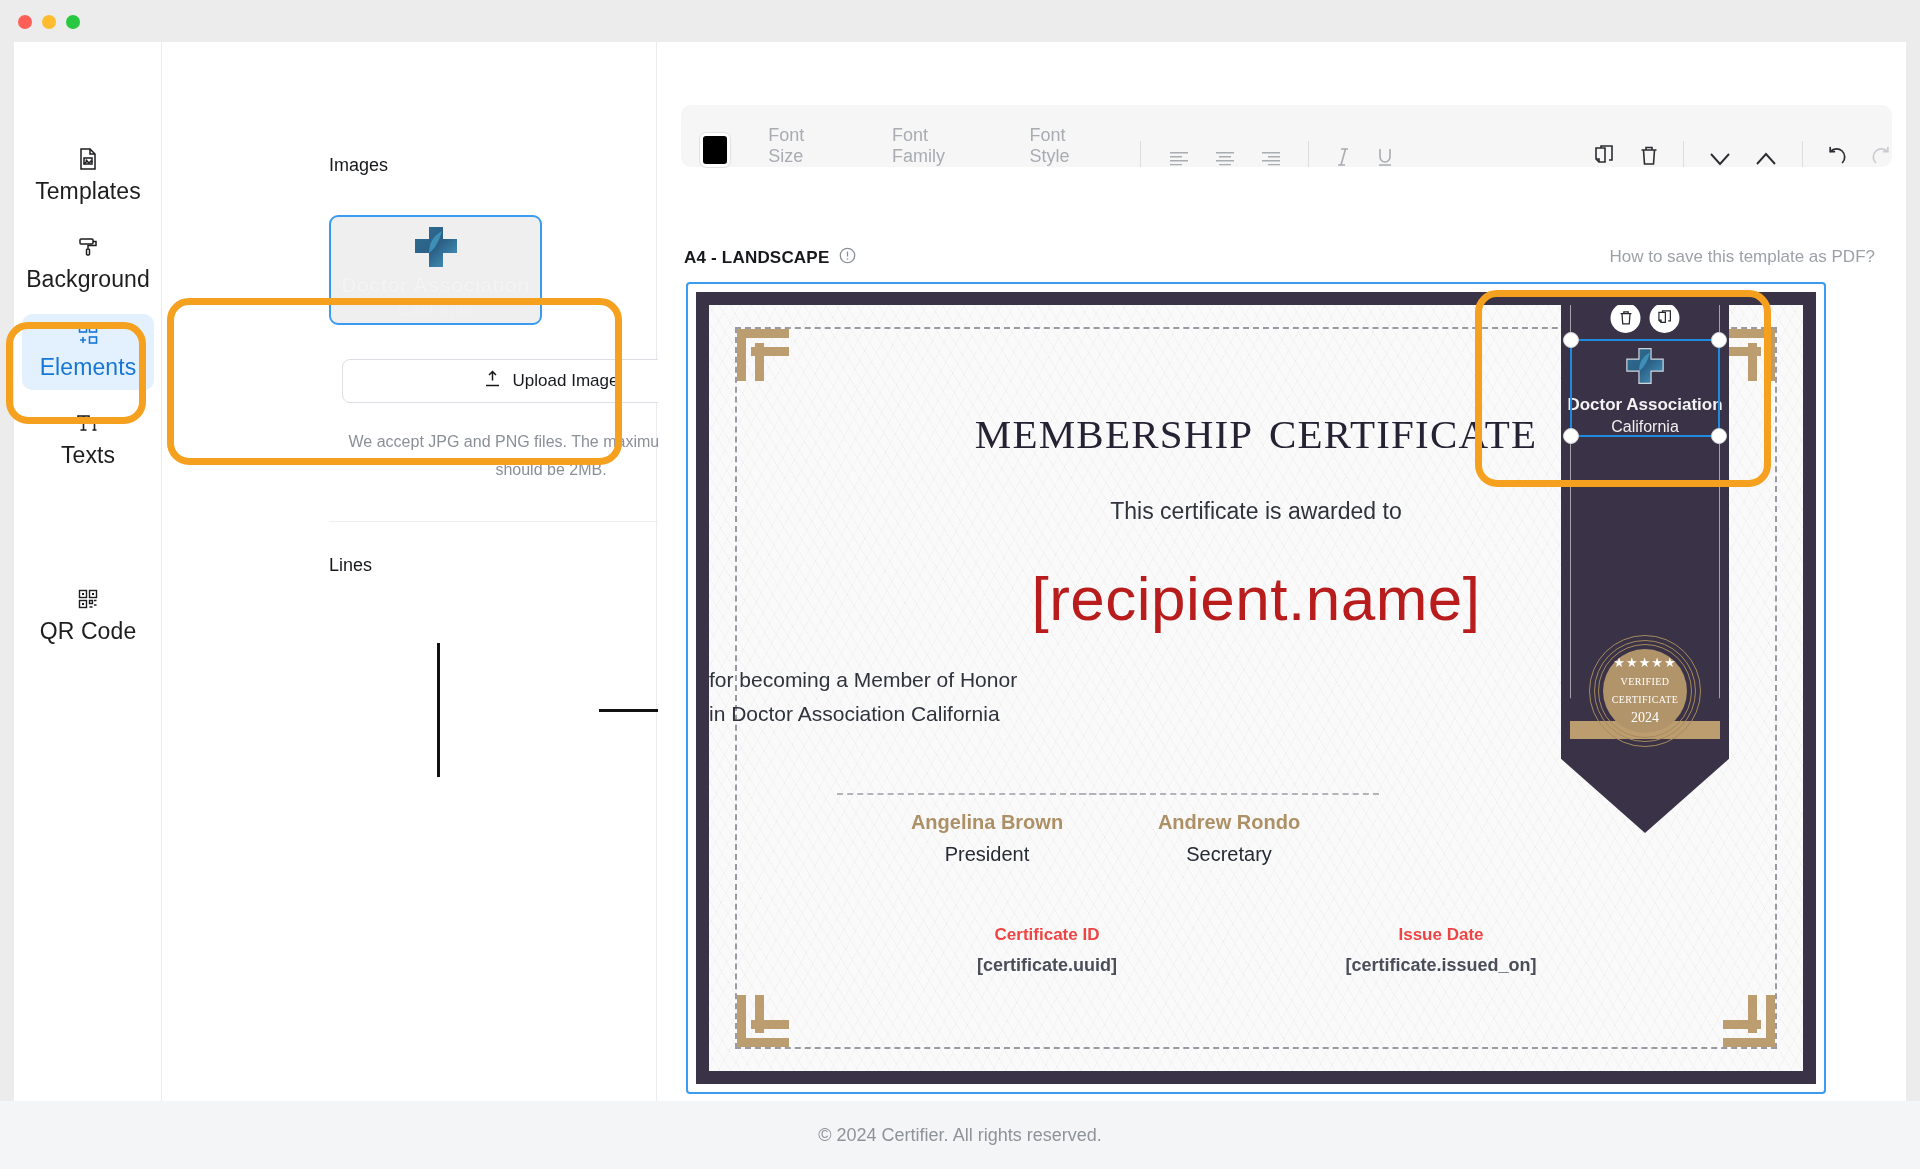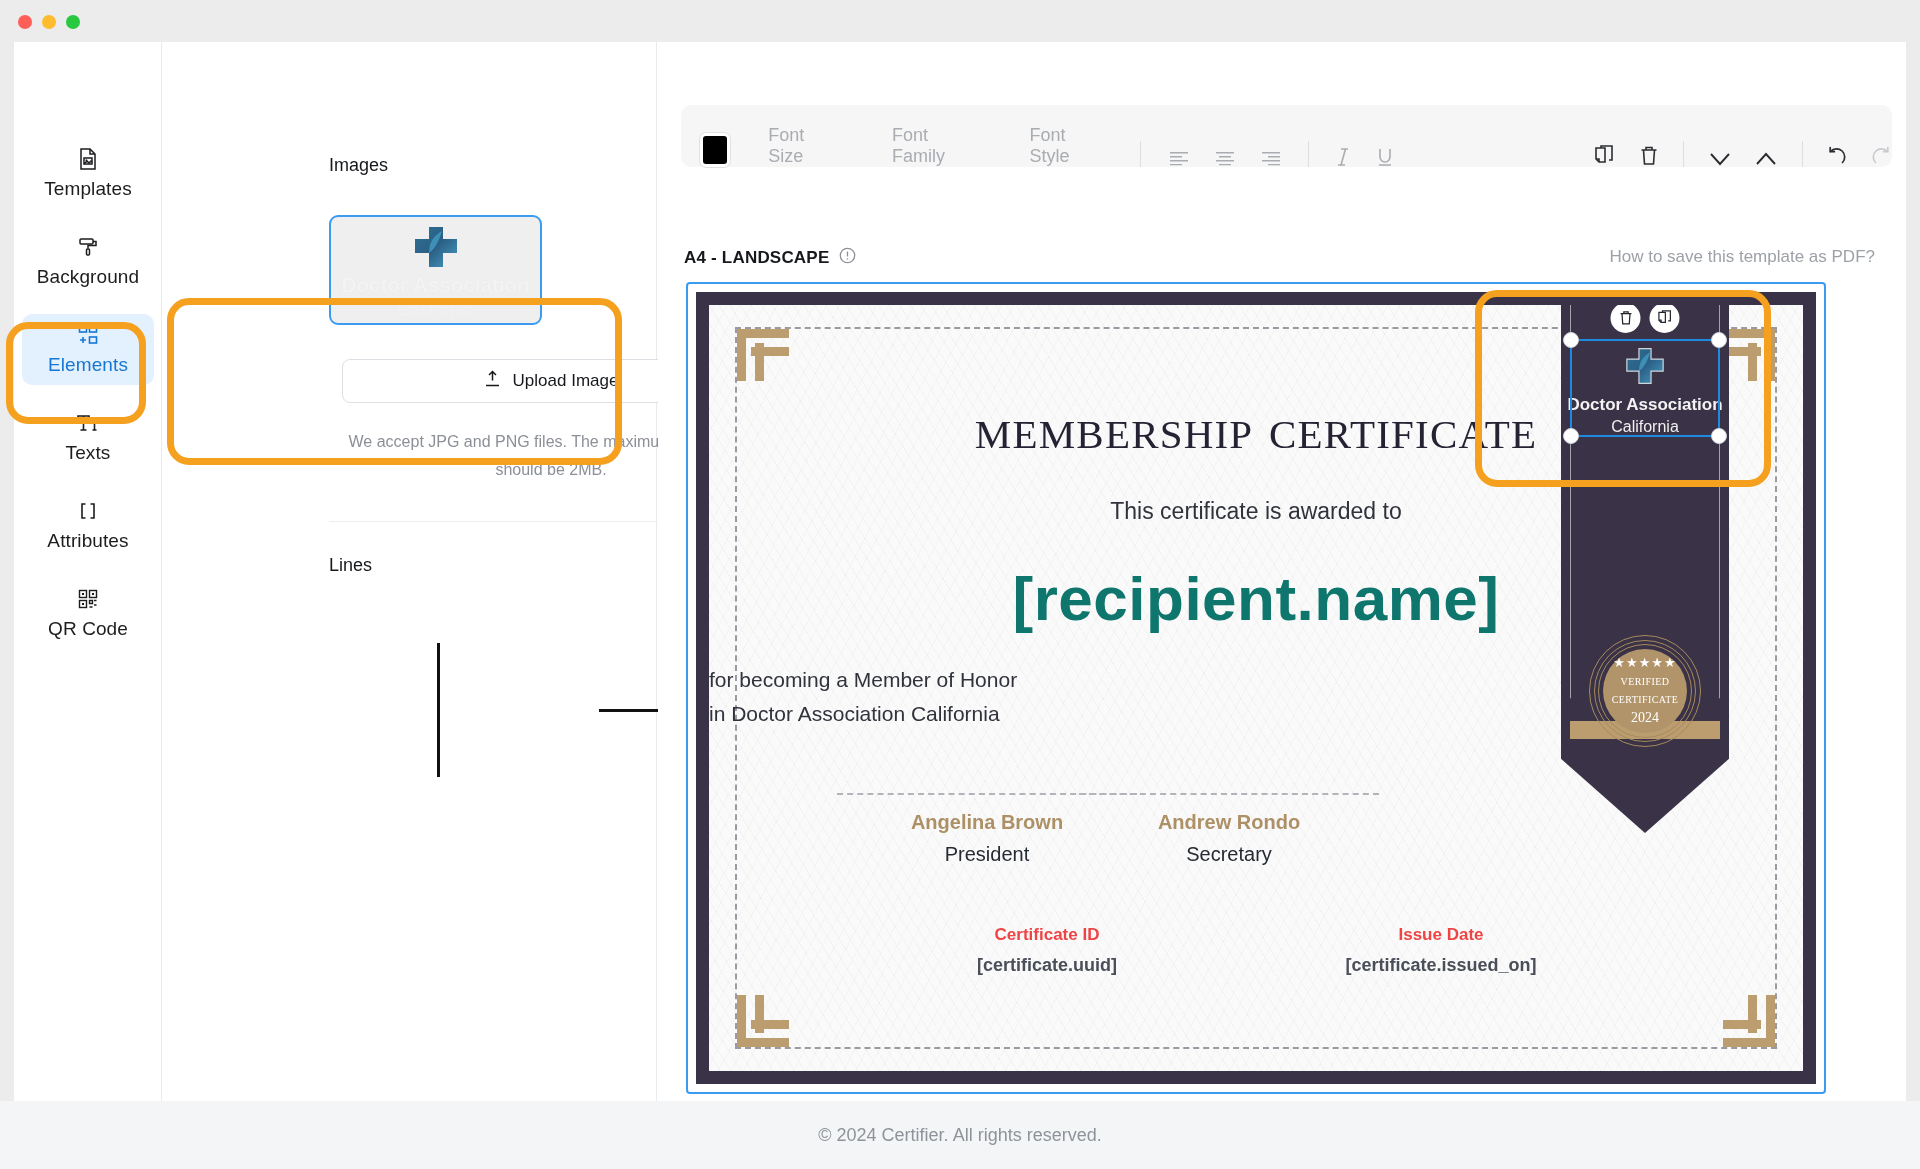--- a/index.html
+++ b/index.html
@@ -37,21 +37,21 @@
     background: #ffffff;
     border-right: 1px solid #e9ecef;
   }
   .rail-item {
     position: absolute; left: 8px; width: 132px;
     display: flex; flex-direction: column; align-items: center;
     gap: 7px; padding: 9px 4px; border-radius: 10px;
     cursor: pointer;
   }
   .rail-item .ri-icon { height: 24px; display: flex; align-items: center; justify-content: center; color: #1d1d1f; }
-  .rail-item .ri-label { font-size: 19px; color: #1d1d1f; letter-spacing: .1px; }
+  .rail-item .ri-label { font-size: 23px; color: #1d1d1f; letter-spacing: .1px; }
   .rail-item.active { background: #e3f0fd; }
   .rail-item.active .ri-label,
   .rail-item.active .ri-icon { color: #1677d4; }
 
   
   #panel {
     position: absolute; left: 148px; top: 0; width: 495px; height: 1059px;
     background: #ffffff; border-right: 1px solid #e9ecef;
   }
   .panel-h { font-size: 18px; color: #16181c; font-weight: 400; }
@@ -167,21 +167,21 @@
     font-family: "Liberation Serif", serif;
     font-size: 58px; color: #262233; letter-spacing: 1.2px;
     font-variant: small-caps; text-transform: lowercase;
   }
   #cert-sub {
     position: absolute; left: 0; right: 0; top: 193px; text-align: center;
     font-size: 23px; color: #30333c;
   }
   #cert-name {
     position: absolute; left: 0; right: 0; top: 258px; text-align: center;
-    font-size: 62px; color: #0f766e; font-weight: 700; letter-spacing: .5px;
+    font-size: 62px; color: #b91c1c; font-weight: 400; letter-spacing: .5px;
   }
   #cert-reason {
     position: absolute; left: 0; right: 0; top: 358px; text-align: left;
     font-size: 21px; color: #30333c; line-height: 34px;
   }
 
   .sig-block { position: absolute; top: 480px; width: 300px; text-align: center; }
   .sig-left  { left: 128px; }
   .sig-right { left: 370px; }
   .sig-script {
@@ -320,28 +320,20 @@
       <div class="rail-item" style="top:360px">
         <span class="ri-icon">
           <svg width="24" height="20" viewBox="0 0 24 20" fill="none" stroke="currentColor" stroke-width="1.6">
             <path d="M2 5V3h11v2M7.5 3v14M4.5 17h6"></path>
             <path d="M15 9V7.5h7V9M18.5 7.5V17M16.5 17h4"></path>
           </svg>
         </span>
         <span class="ri-label">Texts</span>
       </div>
 
-      <div class="rail-item" style="top:448px">
-        <span class="ri-icon">
-          <svg width="22" height="22" viewBox="0 0 22 22" fill="none" stroke="currentColor" stroke-width="1.6">
-            <path d="M8.5 4H5v14h3.5M13.5 4H17v14h-3.5"></path>
-          </svg>
-        </span>
-        <span class="ri-label">Attributes</span>
-      </div>
 
       <div class="rail-item" style="top:536px">
         <span class="ri-icon">
           <svg width="20" height="20" viewBox="0 0 20 20" fill="none" stroke="currentColor" stroke-width="1.4">
             <rect x="1.5" y="1.5" width="7" height="7"></rect>
               <rect x="11.5" y="1.5" width="7" height="7"></rect>
             <rect x="1.5" y="11.5" width="7" height="7"></rect>
             <rect x="4" y="4" width="2" height="2" fill="currentColor" stroke="none"></rect>
             <rect x="14" y="4" width="2" height="2" fill="currentColor" stroke="none"></rect>
             <rect x="4" y="14" width="2" height="2" fill="currentColor" stroke="none"></rect>

